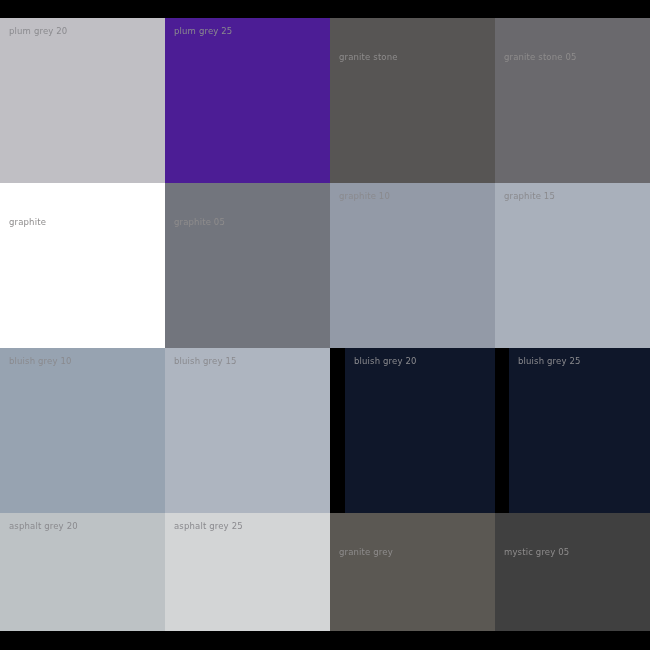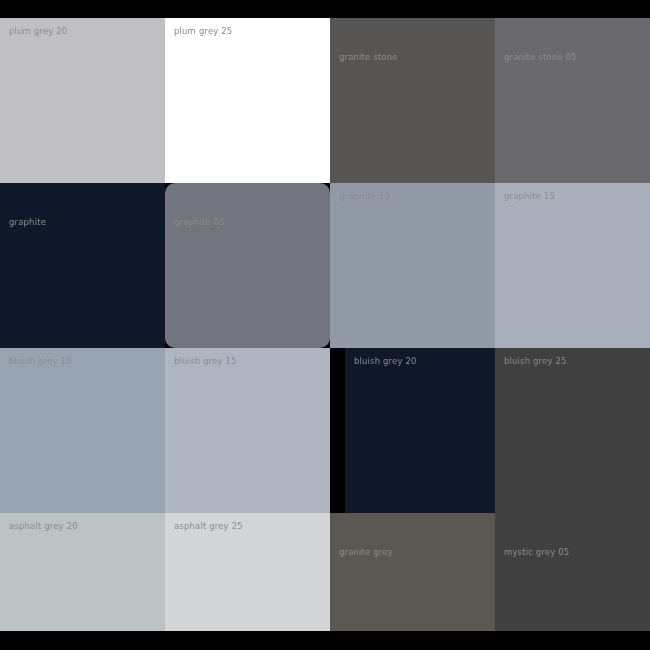--- a/index.html
+++ b/index.html
@@ -69,51 +69,51 @@
 <body>
 
 <div id="palette-canvas">
 
   <div class="band band-top"></div>
 
   <div id="swatch-grid">
       <div class="swatch" style="background: rgb(192, 191, 196);">
         <span class="swatch-label label-on-light">plum grey 20</span>
       </div>
-      <div class="swatch" style="background: #ffffff;">
+      <div class="swatch" style="background: #4c1d95;">
         <span class="swatch-label label-on-light">plum grey 25</span>
       </div>
       <div class="swatch" style="background: rgb(87, 85, 84);">
         <span class="swatch-label label-on-dark">granite stone</span>
       </div>
       <div class="swatch" style="background: rgb(106, 105, 109);">
         <span class="swatch-label label-on-dark">granite stone 05</span>
       </div>
-      <div class="swatch" style="background: #0f172a;">
+      <div class="swatch" style="background: #ffffff;">
         <span class="swatch-label label-on-dark">graphite</span>
       </div>
-      <div class="swatch" style="background: rgb(114, 117, 125); border-radius: 10px;">
+      <div class="swatch" style="background: rgb(114, 117, 125);">
         <span class="swatch-label label-on-dark">graphite 05</span>
       </div>
       <div class="swatch" style="background: rgb(147, 154, 167);">
         <span class="swatch-label label-on-light">graphite 10</span>
       </div>
       <div class="swatch" style="background: rgb(169, 176, 187);">
         <span class="swatch-label label-on-light">graphite 15</span>
       </div>
       <div class="swatch" style="background: rgb(151, 163, 177);">
         <span class="swatch-label label-on-light">bluish grey 10</span>
       </div>
       <div class="swatch" style="background: rgb(174, 181, 192);">
         <span class="swatch-label label-on-light">bluish grey 15</span>
       </div>
       <div class="swatch" style="background: #0f172a; margin-left: 15px;">
         <span class="swatch-label label-on-light">bluish grey 20</span>
       </div>
-      <div class="swatch" style="background: #404040;">
+      <div class="swatch" style="background: #0f172a; margin-left: 14px;">
         <span class="swatch-label label-on-light">bluish grey 25</span>
       </div>
       <div class="swatch" style="background: rgb(189, 194, 197);">
         <span class="swatch-label label-on-light">asphalt grey 20</span>
       </div>
       <div class="swatch" style="background: rgb(211, 213, 214);">
         <span class="swatch-label label-on-light">asphalt grey 25</span>
       </div>
       <div class="swatch" style="background: rgb(91, 88, 83);">
         <span class="swatch-label label-on-dark">granite grey</span>

